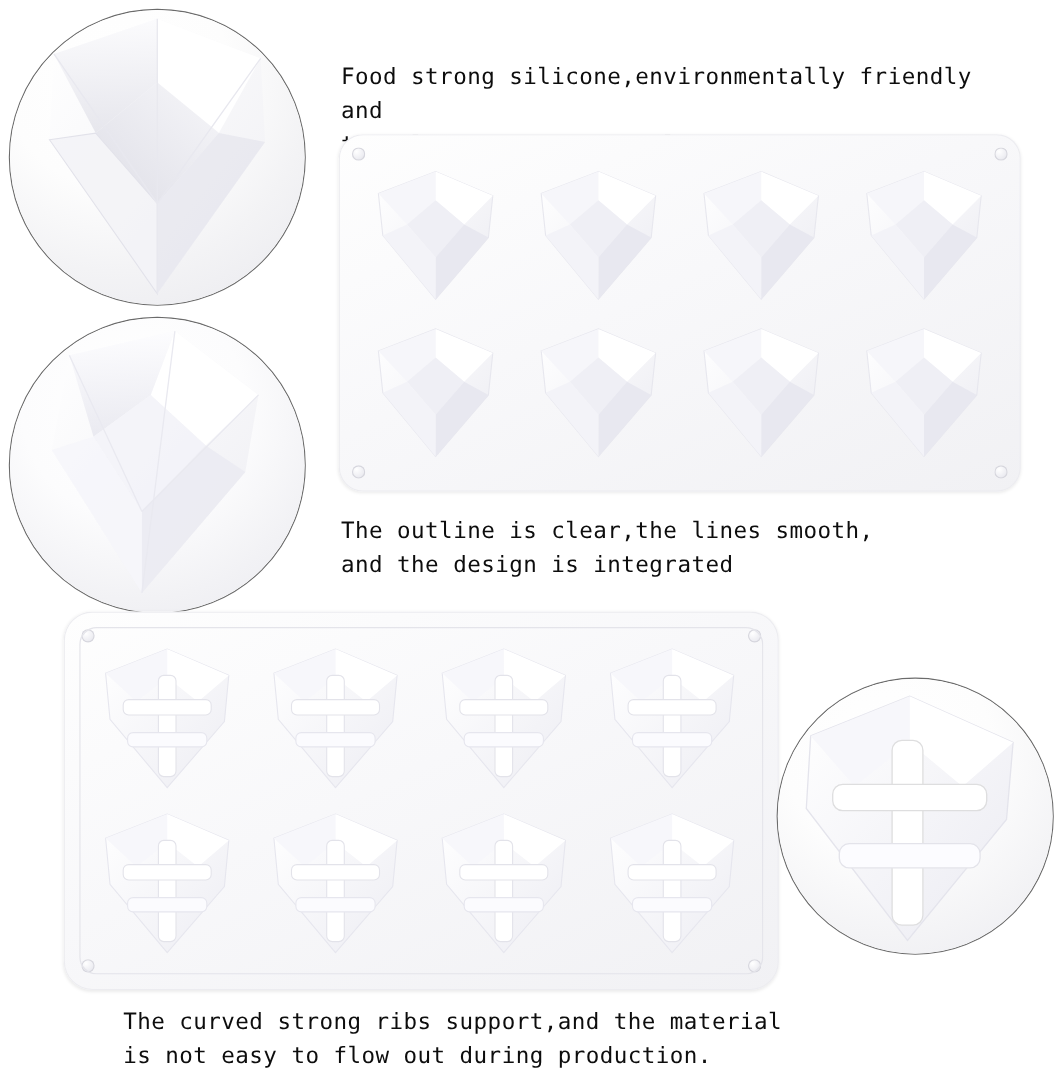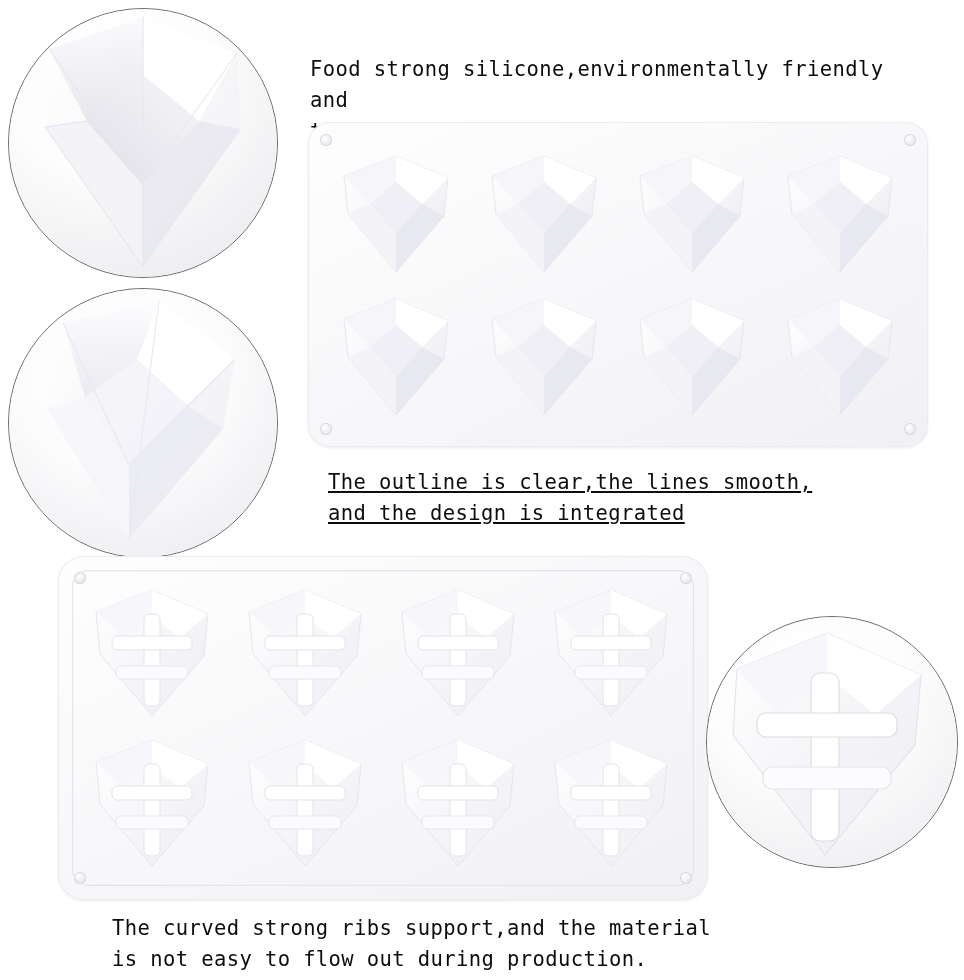--- a/index.html
+++ b/index.html
@@ -27,21 +27,21 @@
   .caption {
     position: absolute;
     font-family: "DejaVu Sans Mono", monospace;
     font-size: 20.5px;
     line-height: 31px;
     letter-spacing: 0.4px;
     color: #0d0d0d;
     white-space: pre-line;
   }
   #caption-top    { left: 310px; top: 54px;  width: 620px; }
-  #caption-middle { left: 328px; top: 467px; width: 620px; text-decoration: underline; }
+  #caption-middle { left: 310px; top: 467px; width: 620px; }
   #caption-bottom { left: 112px; top: 913px; width: 740px; }
 
   
   .circle-inset {
     position: absolute;
     border-radius: 50%;
     border: 1.6px solid #6b6b6b;
     overflow: hidden;
     background: #fefefe;
   }

